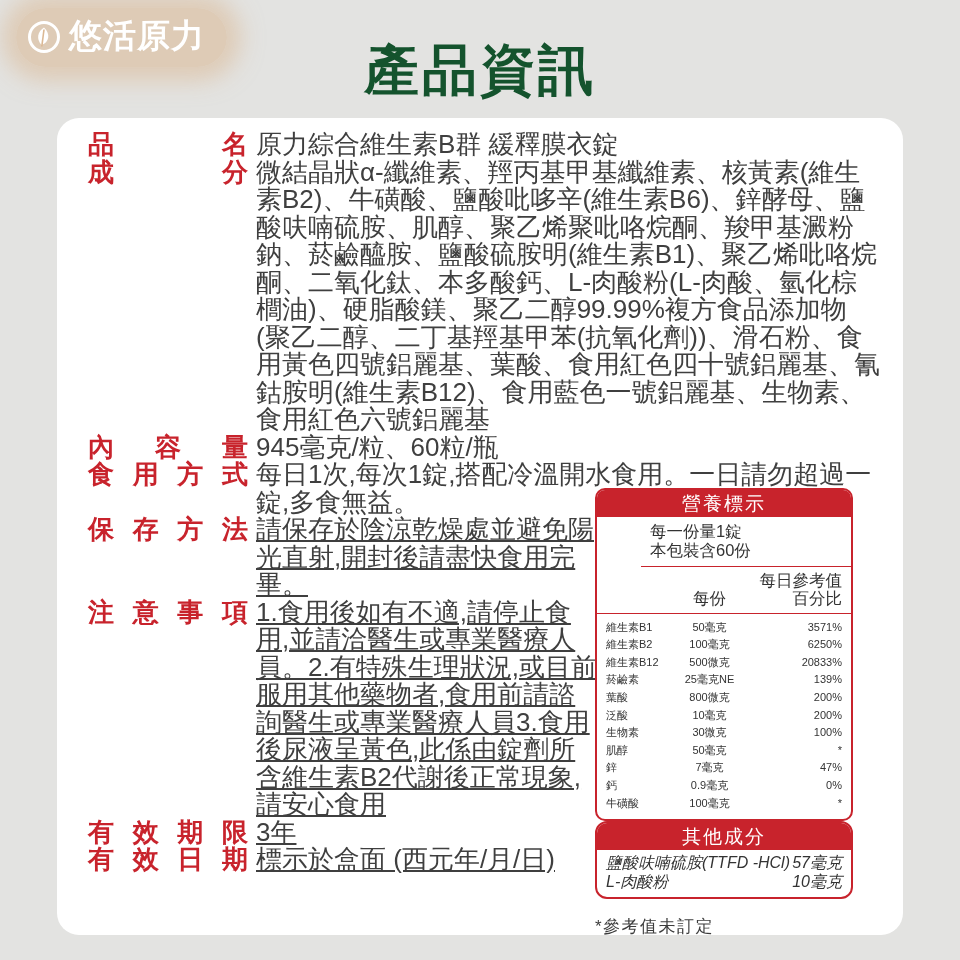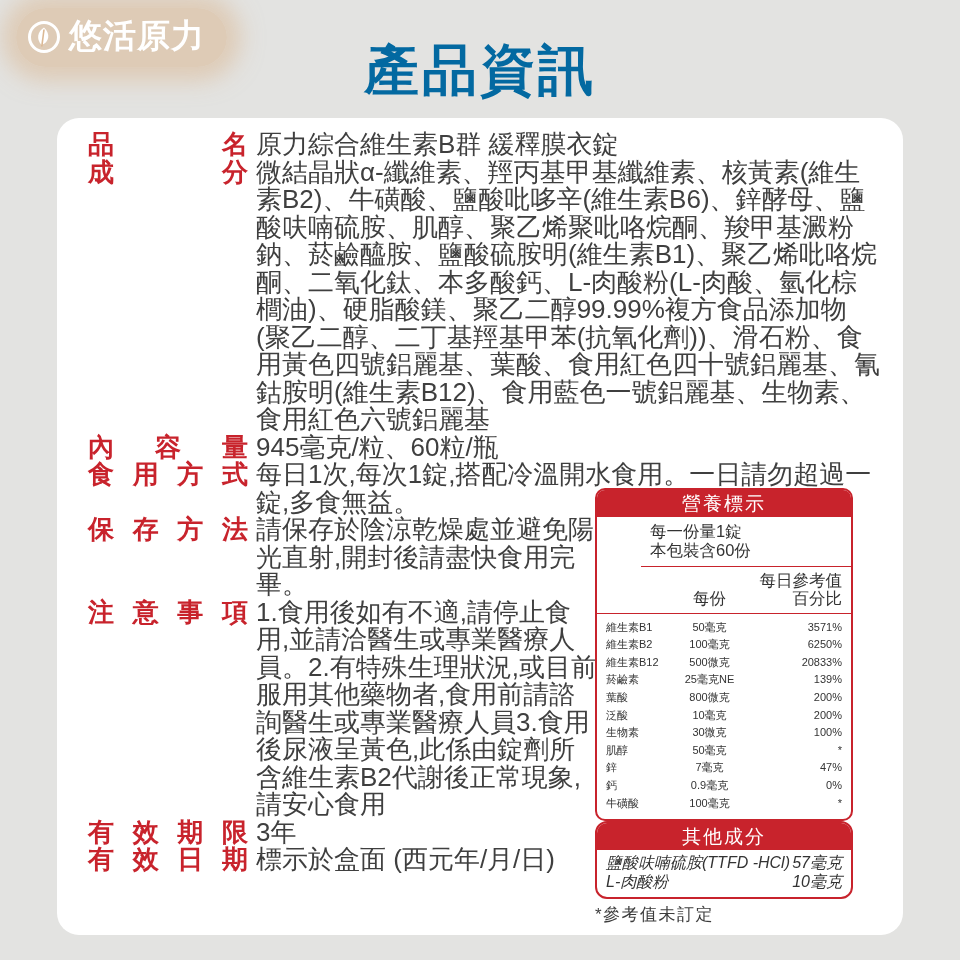--- a/index.html
+++ b/index.html
@@ -19,42 +19,42 @@
     background:rgba(219,184,147,.55);
     box-shadow:0 0 22px 14px rgba(219,184,147,.55);
     color:#fff;font-weight:bold;font-size:33px;letter-spacing:1px;
   }
   .logo-icon{width:36px;height:36px;display:block;}
 
   
   .title{
     position:absolute;left:0;top:34px;width:100%;margin:0;
     text-align:center;font-size:55px;font-weight:bold;
-    color:#0369a1;letter-spacing:3px;
+    color:#14532d;letter-spacing:3px;
   }
 
   
   .card{
     position:absolute;left:57px;top:118px;width:846px;height:817px;
     background:#ffffff;border-radius:22px;
   }
 
   
   .rows{position:absolute;left:31px;top:13px;width:800px;}
   .row{display:flex;align-items:flex-start;}
   .row .label{
     width:160px;min-width:160px;margin-right:8px;
     color:#c8232c;font-weight:bold;font-size:26px;line-height:27.5px;
     text-align:justify;text-align-last:justify;
   }
   .row .value{
     color:#3f3f3f;font-size:26px;line-height:27.5px;
     word-break:break-all;overflow-wrap:anywhere;max-width:625px;
   }
-  .row.narrow .value{max-width:345px;}
+  .row.narrow .value{max-width:345px;text-decoration:underline;}
 
   
   .right-col{position:absolute;left:538px;top:370px;width:258px;}
   .panel{border:2px solid #c8232c;border-radius:10px;overflow:hidden;background:#fff;}
   .panel-header{
     background:#c8232c;color:#fff;text-align:center;
     font-size:19px;line-height:27px;letter-spacing:2px;
   }
   .nut-serving{
     padding:5px 9px 6px;border-bottom:1.5px solid #c8232c;
@@ -70,21 +70,21 @@
   .nut-row .n{flex:1;white-space:nowrap;}
   .nut-row .a{width:85px;text-align:center;white-space:nowrap;}
   .nut-row .d{width:90px;text-align:right;white-space:nowrap;}
 
   .other-box{margin-top:0;border-radius:12px;}
   .other-rows{padding:4px 9px 6px;font-size:16px;color:#333;}
   .other-row{display:flex;justify-content:space-between;line-height:18.5px;font-style:italic;}
   .other-row .n{white-space:nowrap;}
   .other-row .a{white-space:nowrap;}
 
-  .footnote{margin-top:4px;font-size:17px;color:#3c3c3c;letter-spacing:1.5px;}
+  .footnote{margin-top:16px;font-size:17px;color:#3c3c3c;letter-spacing:1.5px;}
 </style>
 </head>
 <body>
 
 <div class="page">
 
   <div class="logo">
     <svg class="logo-icon" viewBox="0 0 36 36" aria-hidden="true">
       <circle cx="18" cy="18" r="14.5" fill="none" stroke="#ffffff" stroke-width="3"></circle>
       <path d="M18 8.5 C 11.5 12.5, 10 20, 15.5 26 C 23 23.5, 25 15, 18 8.5 Z" fill="#ffffff"></path>

